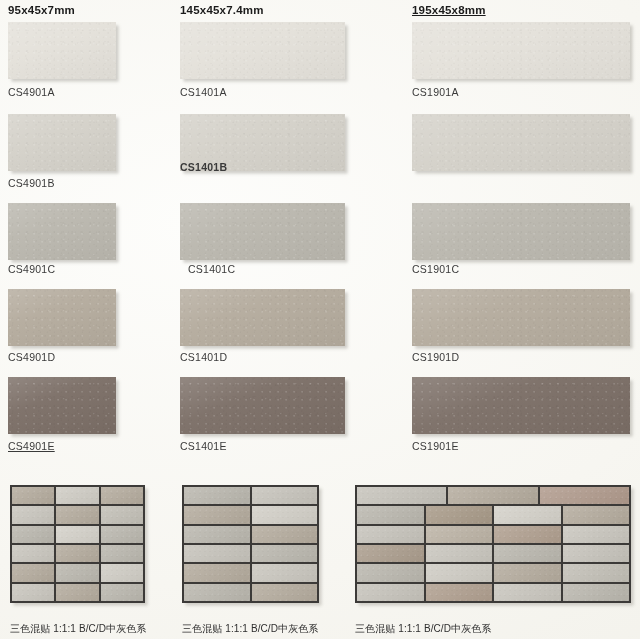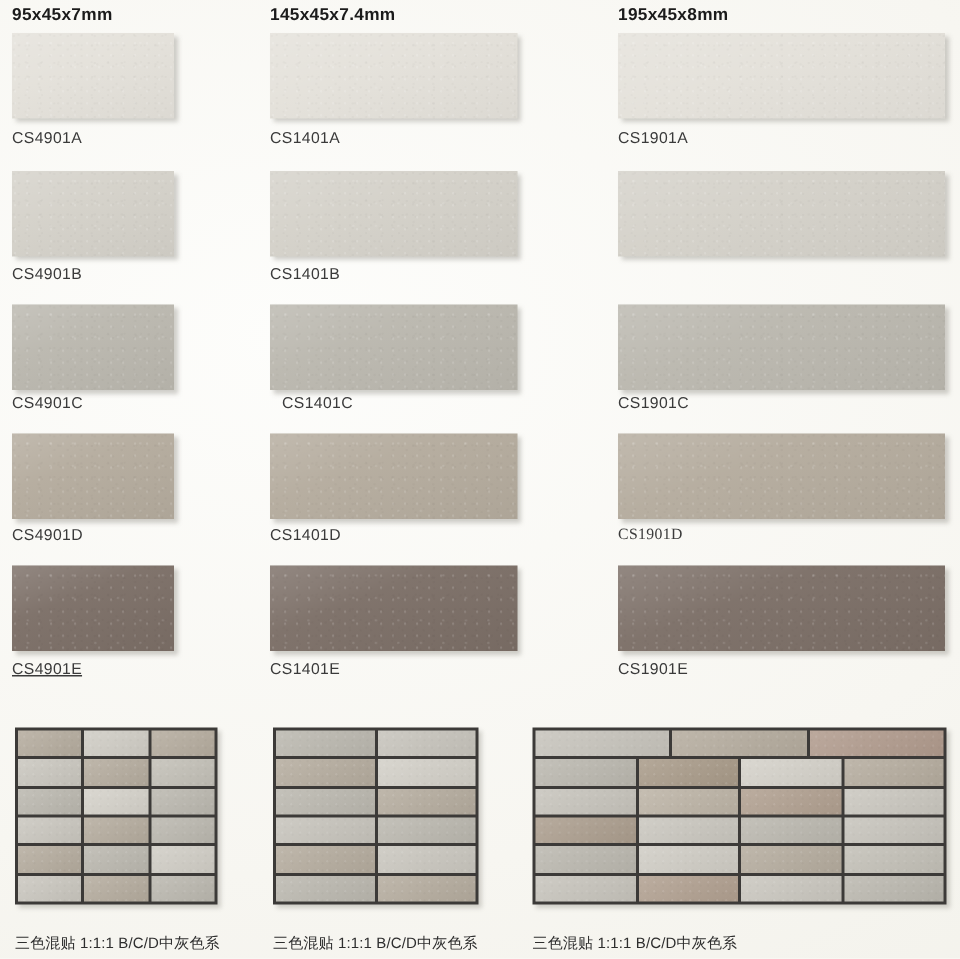--- a/index.html
+++ b/index.html
@@ -104,21 +104,21 @@
     white-space: nowrap;
     letter-spacing: 0.1px;
   }
 </style>
 </head>
 <body>
 
 <div id="catalog-page">
     <div class="col-header" style="left: 8px; top: 4px;">95x45x7mm</div>
     <div class="col-header" style="left: 180px; top: 4px;">145x45x7.4mm</div>
-    <div class="col-header" style="left: 412px; top: 4px;">195x45x8mm</div>
+    <div class="col-header" style="left: 412px; top: 4px; text-decoration: underline;">195x45x8mm</div>
     <div class="swatch" style="left: 8px; top: 22px; width: 108px; height: 57px; background: rgb(228, 225, 218);">
       <div class="grain"></div>
       <div class="sheen"></div>
     </div>
     <div class="swatch-label" style="left: 8px; top: 86px;">CS4901A</div>
     <div class="swatch" style="left: 8px; top: 114px; width: 108px; height: 57px; background: rgb(212, 209, 201);">
       <div class="grain"></div>
       <div class="sheen"></div>
     </div>
     <div class="swatch-label" style="left: 8px; top: 177px;">CS4901B</div>
@@ -139,21 +139,21 @@
     <div class="swatch-label" style="left: 8px; top: 440px; text-decoration: underline;">CS4901E</div>
     <div class="swatch" style="left: 180px; top: 22px; width: 165px; height: 57px; background: rgb(228, 225, 218);">
       <div class="grain"></div>
       <div class="sheen"></div>
     </div>
     <div class="swatch-label" style="left: 180px; top: 86px;">CS1401A</div>
     <div class="swatch" style="left: 180px; top: 114px; width: 165px; height: 57px; background: rgb(212, 209, 201);">
       <div class="grain"></div>
       <div class="sheen"></div>
     </div>
-    <div class="swatch-label" style="left: 180px; top: 177px;">CS1401B</div>
+    <div class="swatch-label" style="left: 180px; top: 161px; font-weight: bold;">CS1401B</div>
     <div class="swatch" style="left: 180px; top: 203px; width: 165px; height: 57px; background: rgb(186, 183, 174);">
       <div class="grain"></div>
       <div class="sheen"></div>
     </div>
     <div class="swatch-label" style="left: 188px; top: 263px;">CS1401C</div>
     <div class="swatch" style="left: 180px; top: 289px; width: 165px; height: 57px; background: rgb(180, 171, 157);">
       <div class="grain"></div>
       <div class="sheen"></div>
     </div>
     <div class="swatch-label" style="left: 180px; top: 351px;">CS1401D</div>
@@ -174,21 +174,21 @@
     <div class="swatch-label" style="left: 412px; top: 165px; margin-top: 48px;">CS1901B</div>
     <div class="swatch" style="left: 412px; top: 203px; width: 218px; height: 57px; background: rgb(186, 183, 174);">
       <div class="grain"></div>
       <div class="sheen"></div>
     </div>
     <div class="swatch-label" style="left: 412px; top: 263px;">CS1901C</div>
     <div class="swatch" style="left: 412px; top: 289px; width: 218px; height: 57px; background: rgb(180, 171, 157);">
       <div class="grain"></div>
       <div class="sheen"></div>
     </div>
-    <div class="swatch-label" style="left: 412px; top: 351px; font-family: Liberation Serif, serif;">CS1901D</div>
+    <div class="swatch-label" style="left: 412px; top: 351px;">CS1901D</div>
     <div class="swatch" style="left: 412px; top: 377px; width: 218px; height: 57px; background: rgb(123, 110, 102);">
       <div class="grain"></div>
       <div class="sheen"></div>
     </div>
     <div class="swatch-label" style="left: 412px; top: 440px;">CS1901E</div>
     <div class="mosaic" style="left: 10px; top: 485px; width: 135px; height: 118px; background: rgb(60, 58, 56);">
       <div class="mosaic-row" style="height: 17.3333px; margin-top: 2px; padding-left: 2px; padding-right: 2px; box-sizing: border-box; gap: 2px;">
         <div class="mtile" style="flex: 1 1 0px; background: rgb(180, 171, 157);">
           <div class="mgrain"></div>
           <div class="msheen"></div>

